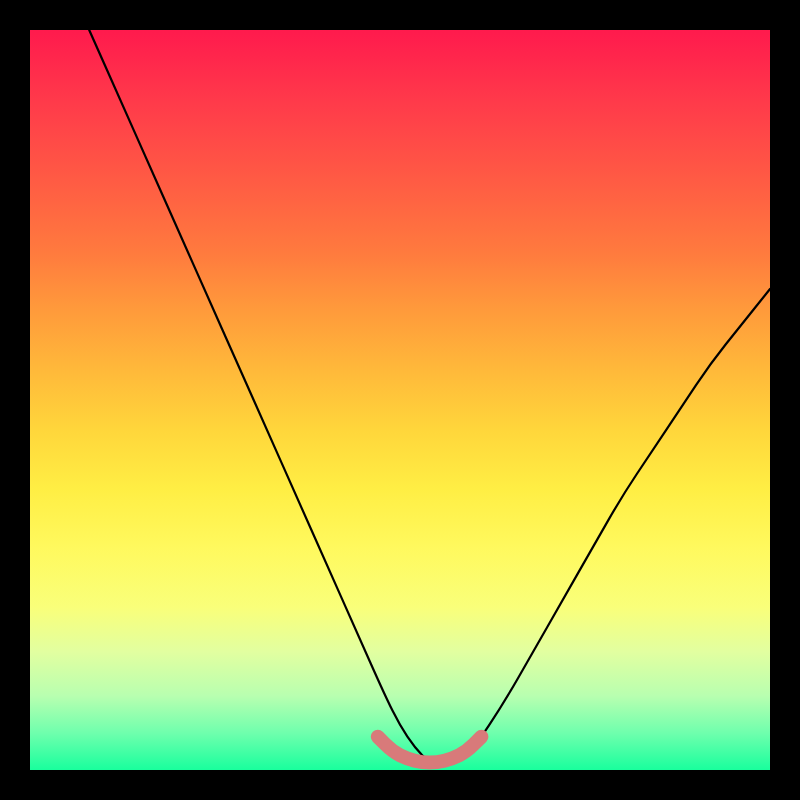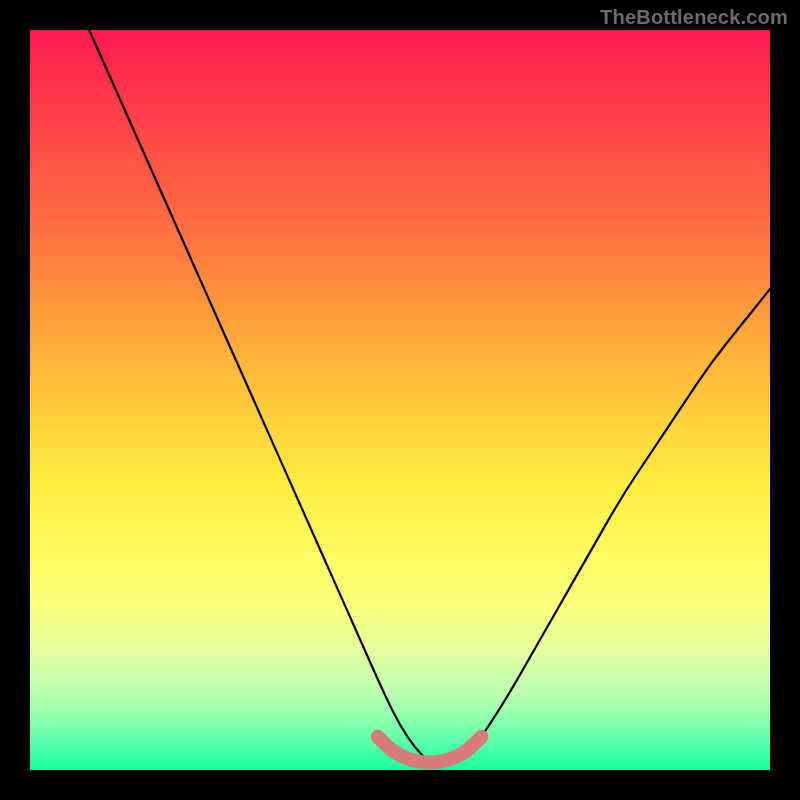--- a/index.html
+++ b/index.html
@@ -48,20 +48,19 @@
     left: 0; top: 0;
     width: 740px;
     height: 740px;
     overflow: visible;
   }
 </style>
 </head>
 <body>
 
 <div class="frame">
-  <div class="watermark">TheBottleneck.com</div>
   <div class="plot-area">
     <svg class="curve" viewBox="0 0 740 740">
       <path id="main-curve" fill="none" stroke="#000" stroke-width="2.2" stroke-linecap="round" d="M 59.2 0.0 Q 59.2 0.0 74.0 33.3 Q 88.8 66.6 103.6 99.9 Q 118.4 133.2 133.2 166.5 Q 148.0 199.8 162.8 233.1 Q 177.6 266.4 192.4 299.7 Q 207.2 333.0 222.0 366.3 Q 236.8 399.6 251.6 432.9 Q 266.4 466.2 281.2 499.5 Q 296.0 532.8 310.8 566.1 Q 325.6 599.4 340.4 632.7 Q 355.2 666.0 362.6 680.8 Q 370.0 695.6 377.4 706.7 Q 384.8 717.8 392.2 725.2 Q 399.6 732.6 407.0 732.6 Q 414.4 732.6 421.8 732.6 Q 429.2 732.6 436.6 725.2 Q 444.0 717.8 458.8 695.6 Q 473.6 673.4 488.4 647.5 Q 503.2 621.6 518.0 595.7 Q 532.8 569.8 547.6 543.9 Q 562.4 518.0 577.2 492.1 Q 592.0 466.2 606.8 444.0 Q 621.6 421.8 636.4 399.6 Q 651.2 377.4 666.0 355.2 Q 680.8 333.0 695.6 314.5 Q 710.4 296.0 725.2 277.5 L 740.0 259.0"></path>
       <path id="opt-zone" fill="none" stroke="#d87a7a" stroke-width="14" stroke-linecap="round" stroke-linejoin="round" d="M 347.8 706.7 Q 347.8 706.7 355.2 714.1 Q 362.6 721.5 370.0 725.2 Q 377.4 728.9 384.8 730.8 Q 392.2 732.6 399.6 732.6 Q 407.0 732.6 414.4 730.8 Q 421.8 728.9 429.2 725.2 Q 436.6 721.5 444.0 714.1 L 451.4 706.7"></path>
     </svg>
   </div>
 </div>
 
 </body></html>

